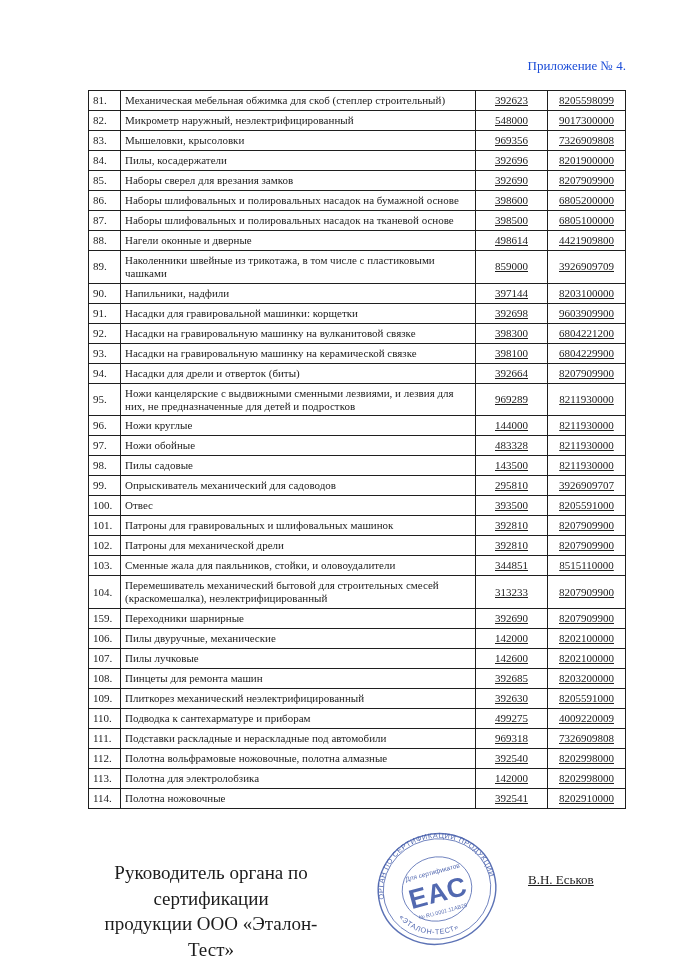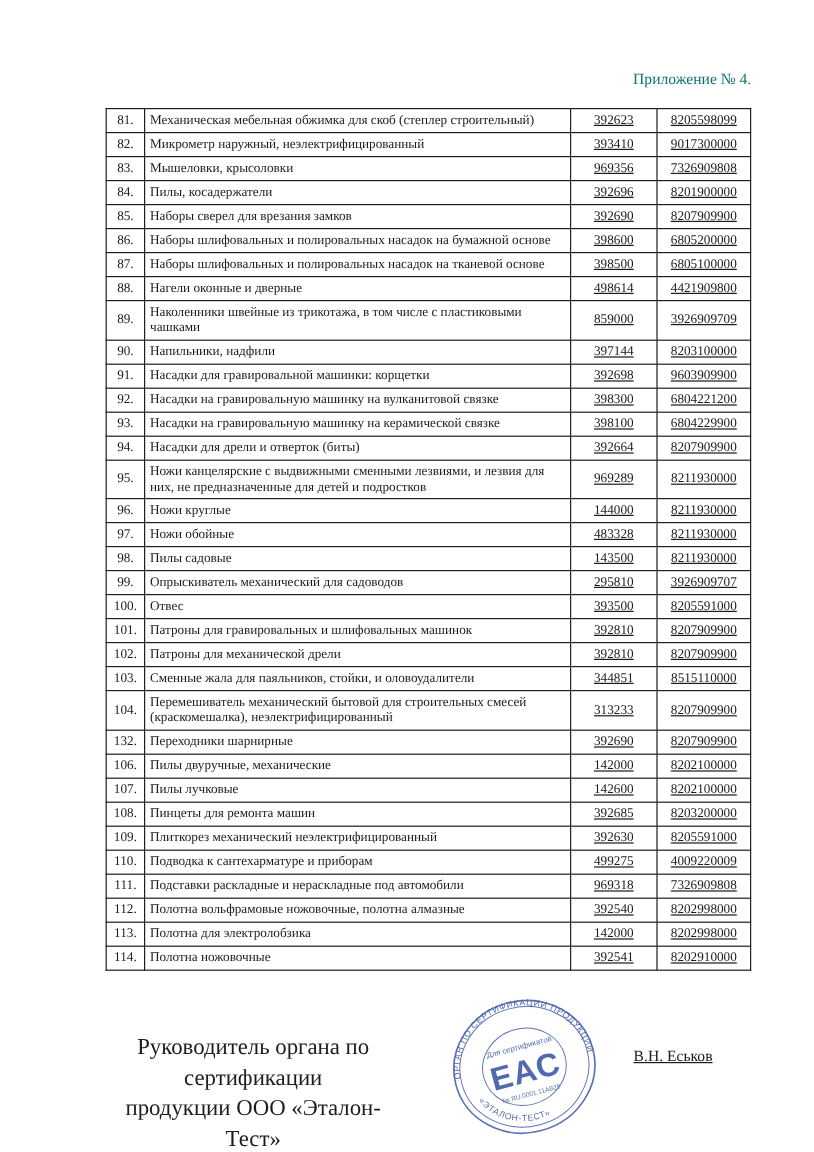--- a/index.html
+++ b/index.html
@@ -1,28 +1,28 @@
 <!DOCTYPE html>
 <html><head>
 <meta charset="utf-8">
 <style>
   html,body { margin:0; padding:0; }
   body {
     width:678px; height:960px; background:#ffffff; position:relative;
     font-family:"Liberation Serif", serif; color:#1c1c1c; overflow:hidden;
   }
   .appendix {
-    position:absolute; top:58px; right:52px; font-size:13px; color:#0f766e;
+    position:absolute; top:58px; right:52px; font-size:13px; color:#1d4ed8;
   }
   table.cert {
     position:absolute; top:90px; left:88px; width:537px;
     border-collapse:collapse; table-layout:fixed; font-size:11px; line-height:1.18;
   }
   table.cert td { border:1px solid #1f1f1f; padding:3px 4px; vertical-align:middle; }
-  td.num  { text-align:center; padding-left:7px; }
+  td.num  { text-align:left; padding-left:7px; }
   td.desc { }
   td.code { text-align:center; text-decoration:underline; }
   .sign-left {
     position:absolute; top:860px; left:82px; width:258px;
     text-align:center; font-size:19px; line-height:1.35;
   }
   .sign-right {
     position:absolute; top:872px; left:528px; font-size:13px;text-decoration:underline;
   }
   .stamp-wrap { position:absolute; top:818px; left:362px; width:150px; height:142px; }
@@ -50,21 +50,21 @@
   <tbody>
       <tr>
         <td class="num">81.</td>
         <td class="desc">Механическая мебельная обжимка для скоб (степлер строительный)</td>
         <td class="code">392623</td>
         <td class="code">8205598099</td>
       </tr>
       <tr>
         <td class="num">82.</td>
         <td class="desc">Микрометр наружный, неэлектрифицированный</td>
-        <td class="code">393410</td>
+        <td class="code">548000</td>
         <td class="code">9017300000</td>
       </tr>
       <tr>
         <td class="num">83.</td>
         <td class="desc">Мышеловки, крысоловки</td>
         <td class="code">969356</td>
         <td class="code">7326909808</td>
       </tr>
       <tr>
         <td class="num">84.</td>
@@ -186,21 +186,21 @@
         <td class="code">344851</td>
         <td class="code">8515110000</td>
       </tr>
       <tr>
         <td class="num">104.</td>
         <td class="desc">Перемешиватель механический бытовой для строительных смесей (краскомешалка), неэлектрифицированный</td>
         <td class="code">313233</td>
         <td class="code">8207909900</td>
       </tr>
       <tr>
-        <td class="num">132.</td>
+        <td class="num">159.</td>
         <td class="desc">Переходники шарнирные</td>
         <td class="code">392690</td>
         <td class="code">8207909900</td>
       </tr>
       <tr>
         <td class="num">106.</td>
         <td class="desc">Пилы двуручные, механические</td>
         <td class="code">142000</td>
         <td class="code">8202100000</td>
       </tr>

